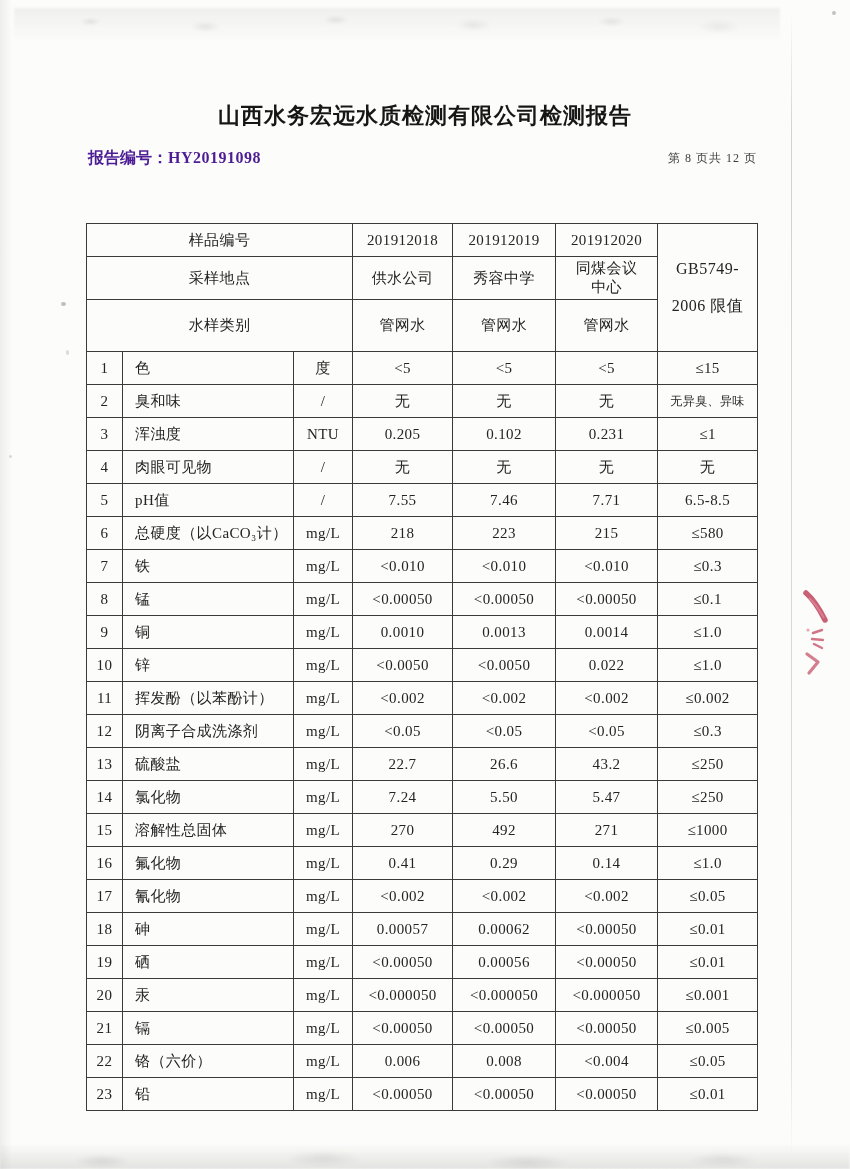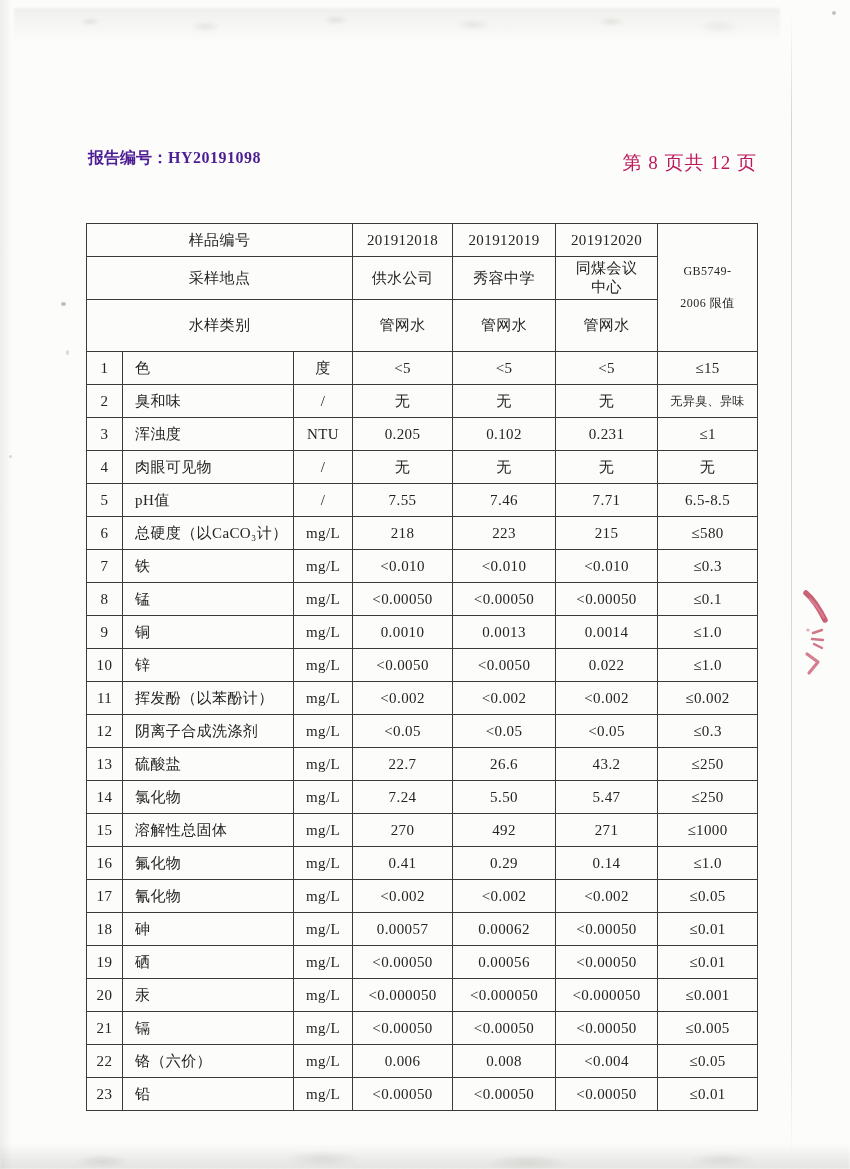--- a/index.html
+++ b/index.html
@@ -51,21 +51,21 @@
   
   .title {
     position:absolute; top:101px; left:0; width:100%;
     text-align:center;
     font-family:"Liberation Sans","DejaVu Sans",sans-serif;
     font-weight:bold; font-size:22px; letter-spacing:1px; color:#161616;
   }
   .meta { position:absolute; top:148px; left:88px; width:669px; height:22px; font-size:16px; }
   .report-no { position:absolute; left:0; top:0; font-weight:600; color:#4c1d95; }
   .report-no .num { font-weight:600; letter-spacing:.5px; }
-  .page-indicator { position:absolute; right:0; top:2px; font-size:19px; color:#be185d; letter-spacing:1px; }
+  .page-indicator { position:absolute; right:0; top:2px; font-size:12px; color:#404040; letter-spacing:1px; }
   
   table.report {
     position:absolute; left:86px; top:176px;
     width:671px; table-layout:fixed;
     border-collapse:collapse;
     font-size:15px; color:#242424;margin-top:47px;
   }
   table.report td, table.report th {
     border:1px solid #3a3a3a;
     text-align:center; vertical-align:middle;
@@ -74,21 +74,21 @@
     padding:2px 3px;
     letter-spacing:.4px;
   }
   tr.hdr1 { height:33px; }
   tr.hdr2 { height:43px; }
   tr.hdr3 { height:52px; }
   tbody tr { height:33px; }
   .c-name { text-align:left !important; padding-left:12px !important; letter-spacing:.5px; }
   .limit-cell { line-height:1.1; }
   .limit-head {
-    font-size:12px; letter-spacing:.5px;
+    font-size:16px; letter-spacing:.5px;
     display:flex; flex-direction:column; gap:17px; align-items:center; justify-content:center;
   }
   td[data-bind="table.rows.1.limit"] { font-size:12px; letter-spacing:0; }
   .loc-cell { padding:0 14px !important; }
   
   .stamp { position:absolute; left:799px; top:586px; }
 </style>
 </head>
 <body>
 
@@ -96,20 +96,21 @@
 
   <div class="scan-top"></div>
   <div class="scan-bottom"></div>
   <div class="scan-left"></div>
   <div class="paper-edge"></div>
   <div class="speck speck1"></div>
   <div class="speck speck2"></div>
   <div class="speck speck3"></div>
   <div class="speck speck4"></div>
 
+  <div class="title" data-bind="page.title">山西水务宏远水质检测有限公司检测报告</div>
   <div class="meta">
     <div class="report-no"><span data-bind="page.report_no_label">报告编号：</span><span class="num" data-bind="page.report_no">HY20191098</span></div>
     <div class="page-indicator" data-bind="page.page_indicator">第 8 页共 12 页</div>
   </div>
 
   <table class="report">
     <colgroup>
       <col style="width:36px">
         <col style="width:171px">
         <col style="width:59px">

